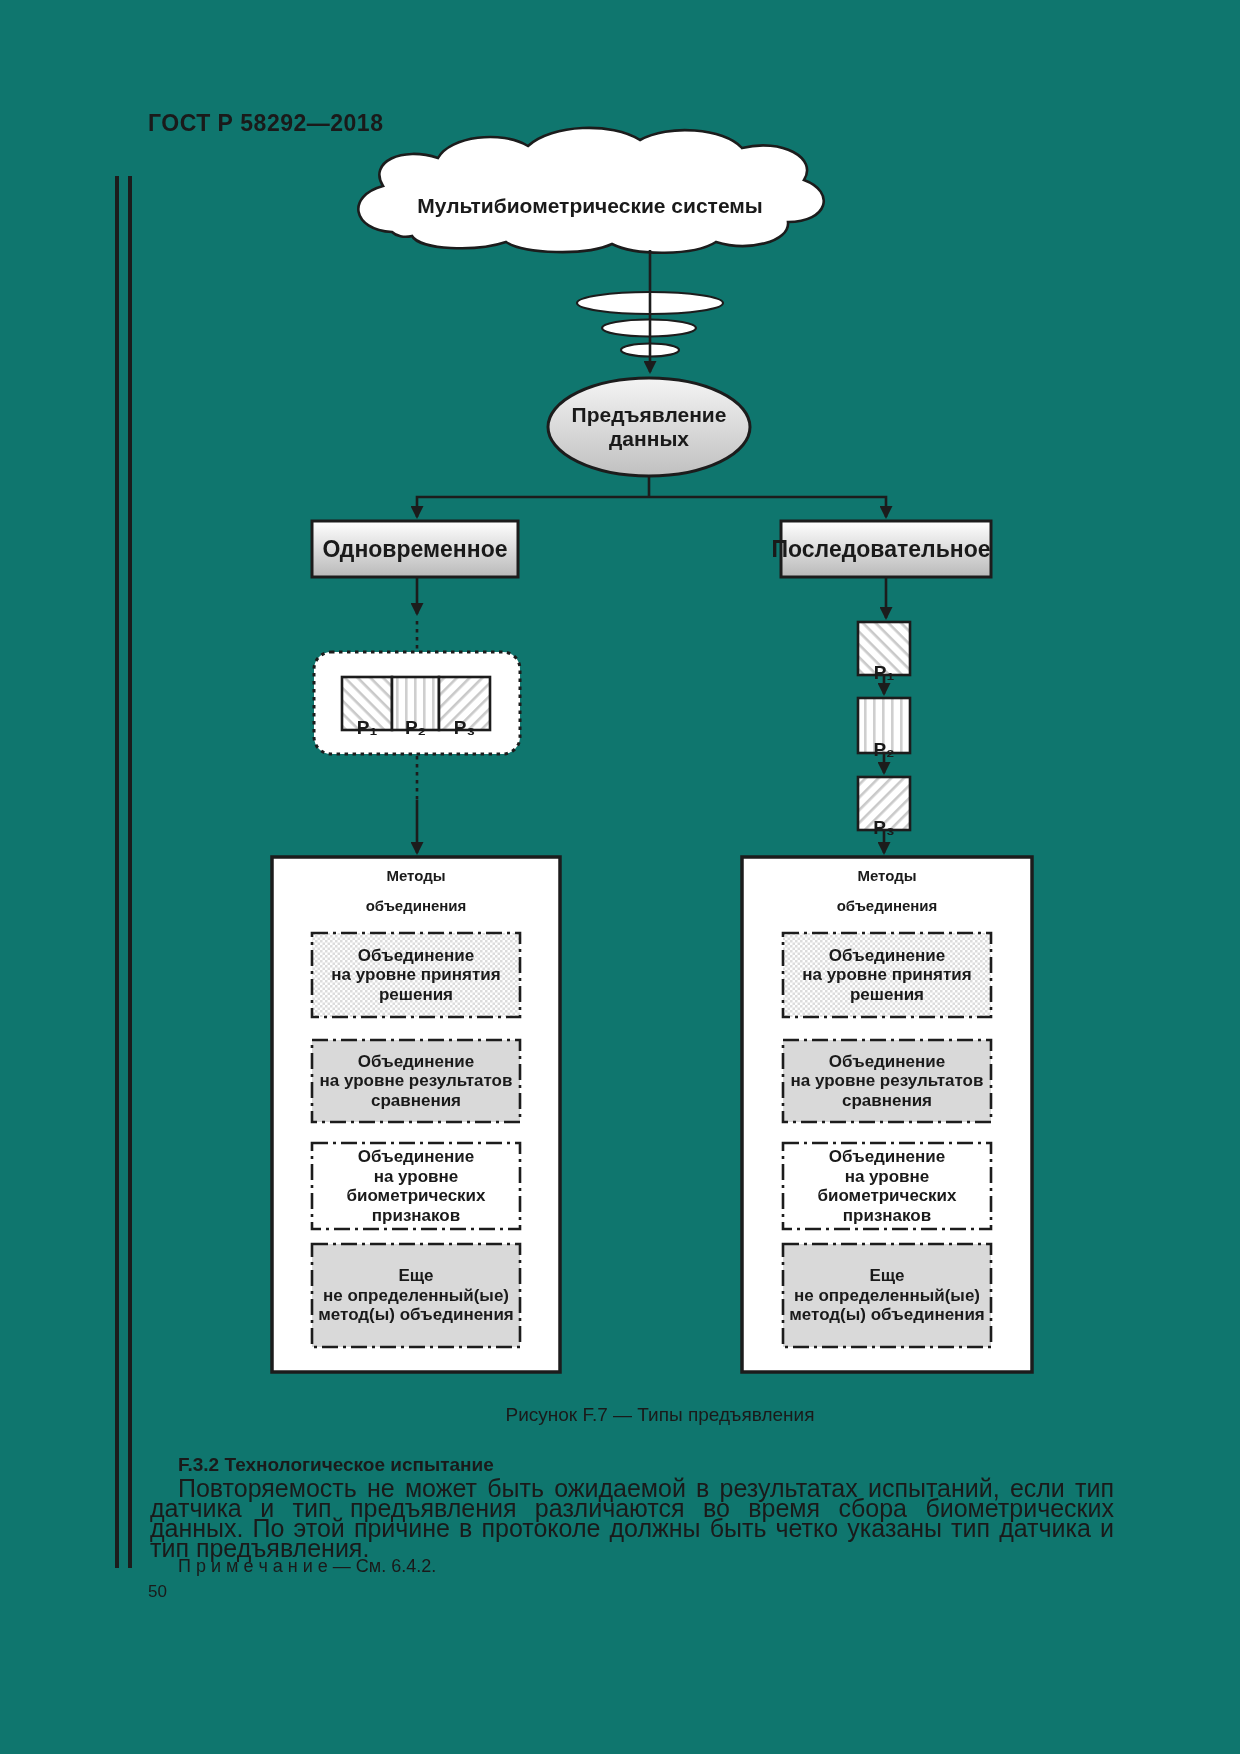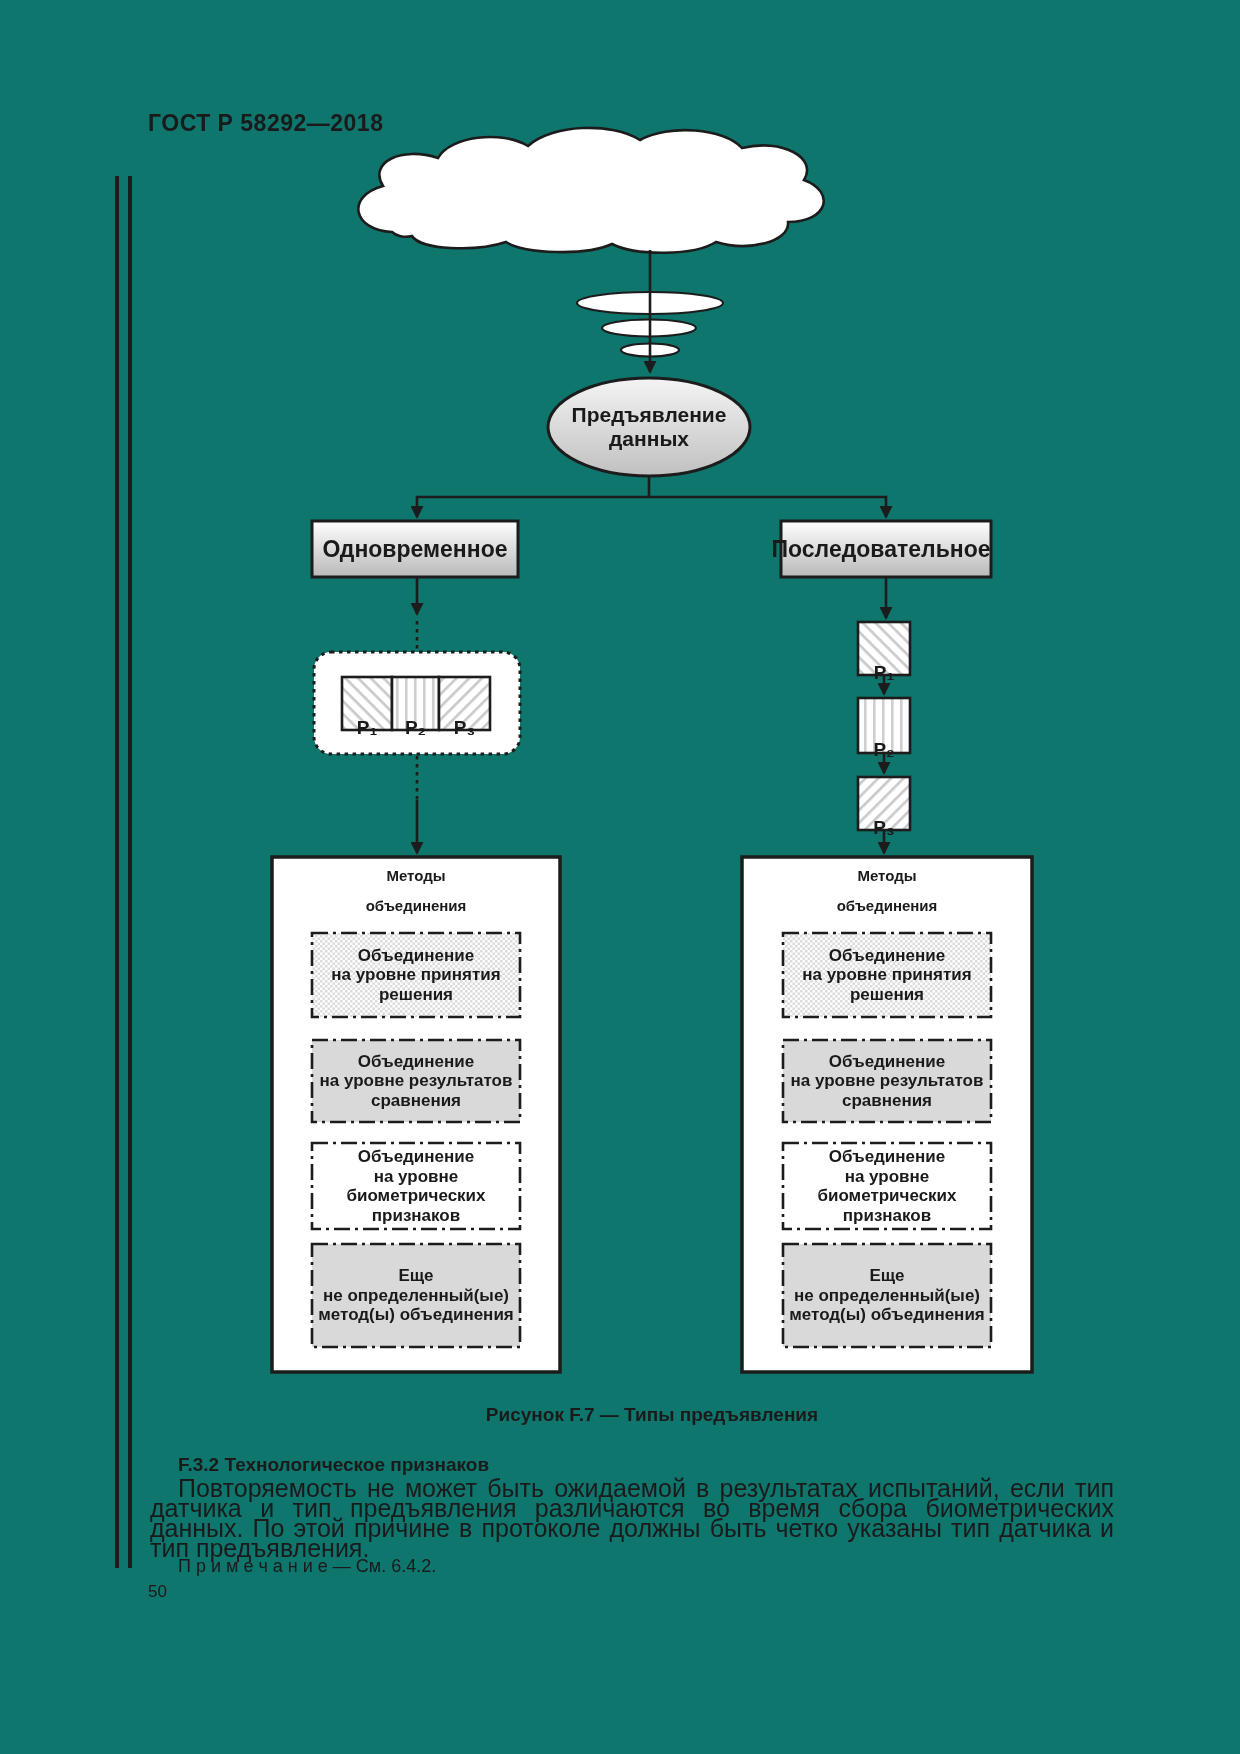--- a/index.html
+++ b/index.html
@@ -9,21 +9,21 @@
        text-align:center;font-weight:bold;white-space:pre-line;color:#1a1a1a;}
   .doc-header{position:absolute;left:148px;top:110px;font-size:23px;font-weight:bold;letter-spacing:.5px;}
   .changebar{position:absolute;width:4px;background:#1c1c1c;top:176px;height:1392px;}
   .cb1{left:115px;} .cb2{left:128px;}
   .cloud-label{left:400px;top:165px;width:380px;height:82px;font-size:21px;}
   .root-label{left:548px;top:382px;width:202px;height:90px;font-size:21px;line-height:24px;}
   .branch{font-size:23px;}
   .plabel{font-size:19px;margin-top:24px;}
   .methods-title{font-size:15px;line-height:30px;}
   .subbox-label{font-size:17px;line-height:19.5px;}
-  .caption{position:absolute;left:272px;top:1404px;width:760px;text-align:center;font-size:19px;font-weight:bold;}
+  .caption{position:absolute;left:280px;top:1404px;width:760px;text-align:center;font-size:19px;}
   .section-heading{position:absolute;left:178px;top:1454px;font-size:19px;font-weight:bold;}
   .paragraph{position:absolute;left:150px;top:1478px;width:964px;font-size:25px;line-height:20px;
              text-align:justify;text-indent:28px;}
   .note{position:absolute;left:178px;top:1556px;font-size:18px;}
   .page-number{position:absolute;left:148px;top:1582px;font-size:17px;}
   svg{position:absolute;left:0;top:0;}
 </style>
 </head>
 <body>
 
@@ -117,20 +117,21 @@
     <rect x="783" y="933" width="208" height="84" fill="url(#checker)" stroke="#1c1c1c" stroke-width="2.6" stroke-dasharray="16 5 3 5"></rect>
     <rect x="783" y="1040" width="208" height="82" fill="#d9d9d9" stroke="#1c1c1c" stroke-width="2.6" stroke-dasharray="16 5 3 5"></rect>
     <rect x="783" y="1143" width="208" height="86" fill="#ffffff" stroke="#1c1c1c" stroke-width="2.6" stroke-dasharray="16 5 3 5"></rect>
     <rect x="783" y="1244" width="208" height="103" fill="#d9d9d9" stroke="#1c1c1c" stroke-width="2.6" stroke-dasharray="16 5 3 5"></rect>
   </svg>
 
   <div class="doc-header">ГОСТ Р 58292—2018</div>
   <div class="changebar cb1"></div>
   <div class="changebar cb2"></div>
 
+  <div class="lbl cloud-label">Мультибиометрические системы</div>
   <div class="lbl root-label">Предъявление
 данных</div>
   <div class="lbl branch" style="left:312px;top:521px;width:206px;height:56px;">Одновременное</div>
   <div class="lbl branch" style="left:781px;top:521px;width:200px;height:56px;">Последовательное</div>
 
   <div class="lbl plabel" style="left:342px;top:677px;width:50px;height:53px;">P₁</div>
   <div class="lbl plabel" style="left:392px;top:677px;width:47px;height:53px;">P₂</div>
   <div class="lbl plabel" style="left:439px;top:677px;width:51px;height:53px;">P₃</div>
 
   <div class="lbl plabel" style="left:858px;top:622px;width:52px;height:53px;">P₁</div>
@@ -164,18 +165,18 @@
 сравнения</div>
   <div class="lbl subbox-label" style="left:783px;top:1143px;width:208px;height:86px;">Объединение
 на уровне
 биометрических
 признаков</div>
   <div class="lbl subbox-label" style="left:783px;top:1244px;width:208px;height:103px;">Еще
 не определенный(ые)
 метод(ы) объединения</div>
 
   <div class="caption">Рисунок F.7 — Типы предъявления</div>
-  <div class="section-heading">F.3.2 Технологическое признаков</div>
+  <div class="section-heading">F.3.2 Технологическое испытание</div>
   <div class="paragraph">Повторяемость не может быть ожидаемой в результатах испытаний, если тип датчика и тип предъявления различаются во время сбора биометрических данных. По этой причине в протоколе должны быть четко указаны тип датчика и тип предъявления.</div>
   <div class="note">П р и м е ч а н и е  —  См. 6.4.2.</div>
   <div class="page-number">50</div>
 
 </div>
 
 </body></html>

